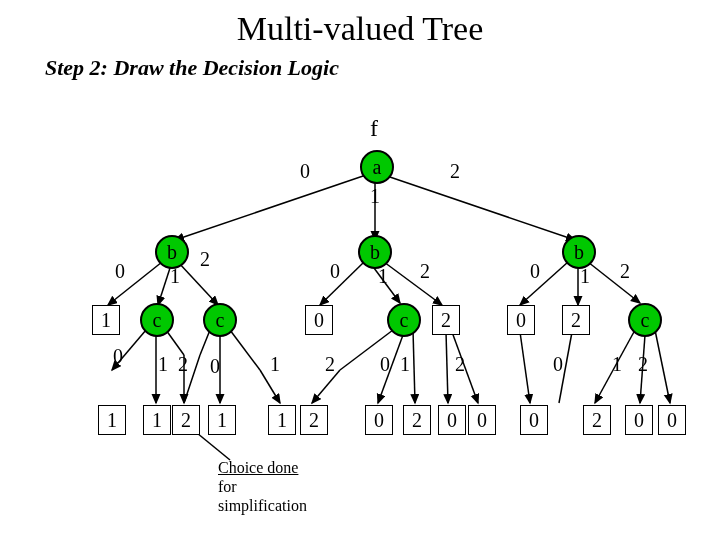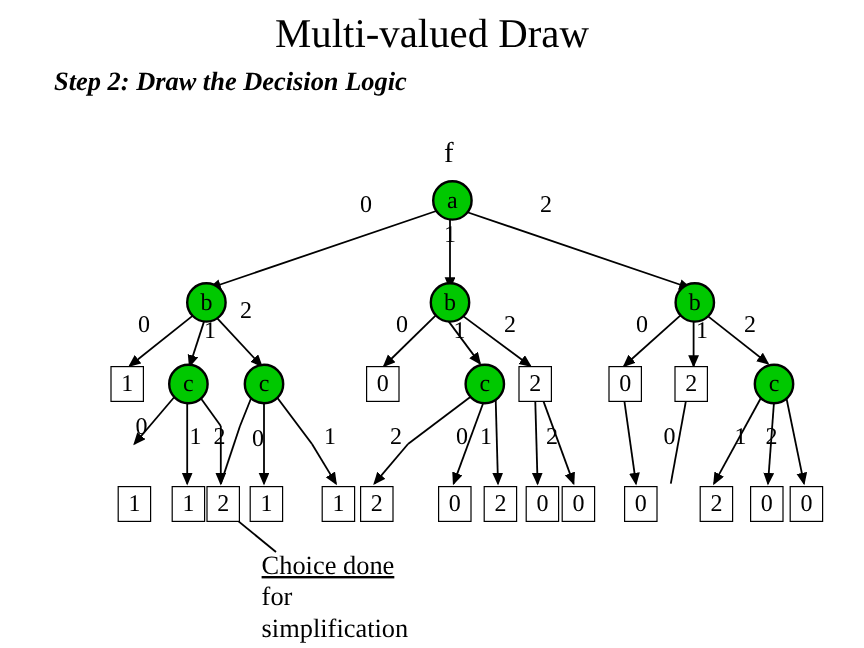--- a/index.html
+++ b/index.html
@@ -56,21 +56,21 @@
     border-radius: 50%;
     border: 2px solid #000;
     background: #00C800;
     display: flex;
     align-items: center;
     justify-content: center;
     font-size: 20px;
   }
   .annotation {
     position: absolute;
-    font-size: 22px;
+    font-size: 16px;
     line-height: 1.2;
   }
   svg.lines {
     position: absolute;
     top: 0;
     left: 0;
     width: 720px;
     height: 540px;
     pointer-events: none;
   }
@@ -132,21 +132,21 @@
   <line x1="635" y1="330" x2="595" y2="403" marker-end="url(#arrow)"></line>
   <line x1="645" y1="335" x2="640" y2="403" marker-end="url(#arrow)"></line>
   <line x1="655" y1="330" x2="670" y2="403" marker-end="url(#arrow)"></line>
 
   <line x1="446" y1="332" x2="448" y2="403" marker-end="url(#arrow)"></line>
   <line x1="452" y1="332" x2="478" y2="403" marker-end="url(#arrow)"></line>
   <line x1="520" y1="332" x2="530" y2="403" marker-end="url(#arrow)"></line>
   <line x1="572" y1="332" x2="559" y2="403"></line>
 </svg>
 
-<div class="title">Multi-valued Draw</div>
+<div class="title">Multi-valued Tree</div>
 <div class="subtitle">Step 2: Draw the Decision Logic</div>
 
 <div class="root-label" style="left:370px; top:115px;">f</div>
 
 <div class="node-circle" style="left:360px; top:150px;">a</div>
 <div class="edge-label" style="left:300px; top:160px;">0</div>
 <div class="edge-label" style="left:370px; top:185px;">1</div>
 <div class="edge-label" style="left:450px; top:160px;">2</div>
 
 <div class="node-circle" style="left:155px; top:235px;">b</div>

